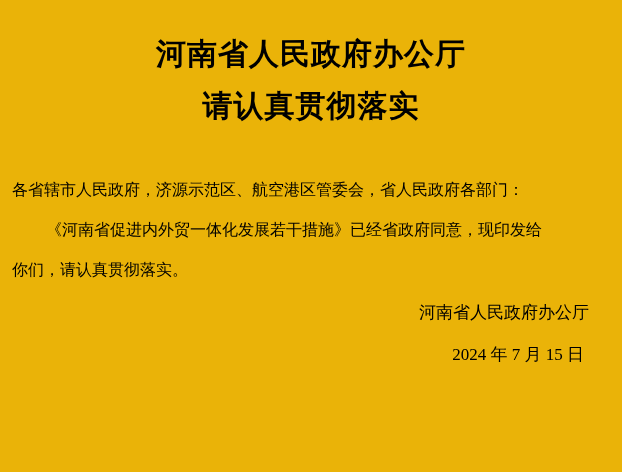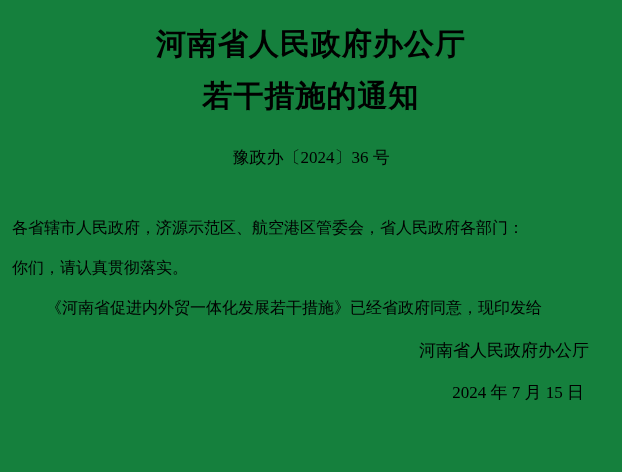--- a/index.html
+++ b/index.html
@@ -10,22 +10,22 @@
     background: #ffffff;
     overflow: hidden;
     font-family: "Liberation Serif", "DejaVu Serif", serif;
     color: #000000;
   }
 
   .page {
     position: relative;
     width: 622px;
     height: 472px;
-    background: #15803d;
-    padding: 18px 12px 0 12px;
+    background: #eab308;
+    padding: 28px 12px 0 12px;
   }
 
   
   .doc-title {
     text-align: center;
     font-weight: bold;
     font-size: 30px;
     line-height: 52px;
     letter-spacing: 1px;
     white-space: nowrap;
@@ -65,29 +65,28 @@
     padding-right: 5px;
   }
 </style>
 </head>
 <body>
 
 <div class="page">
 
   <div class="doc-title">
     <div class="title-line">河南省人民政府办公厅</div>
-    <div class="title-line">若干措施的通知</div>
+    <div class="title-line">请认真贯彻落实</div>
   </div>
 
-  <div class="doc-number">豫政办〔2024〕36 号</div>
 
   <div class="doc-body">
     <div class="line">各省辖市人民政府，济源示范区、航空港区管委会，省人民政府各部门：</div>
+    <div class="line indent">《河南省促进内外贸一体化发展若干措施》已经省政府同意，现印发给</div>
     <div class="line">你们，请认真贯彻落实。</div>
-    <div class="line indent">《河南省促进内外贸一体化发展若干措施》已经省政府同意，现印发给</div>
   </div>
 
   <div class="doc-sign">
     <div class="sign-line">河南省人民政府办公厅</div>
     <div class="date-line">2024 年 7 月 15 日</div>
   </div>
 
 </div>
 
 </body></html>

